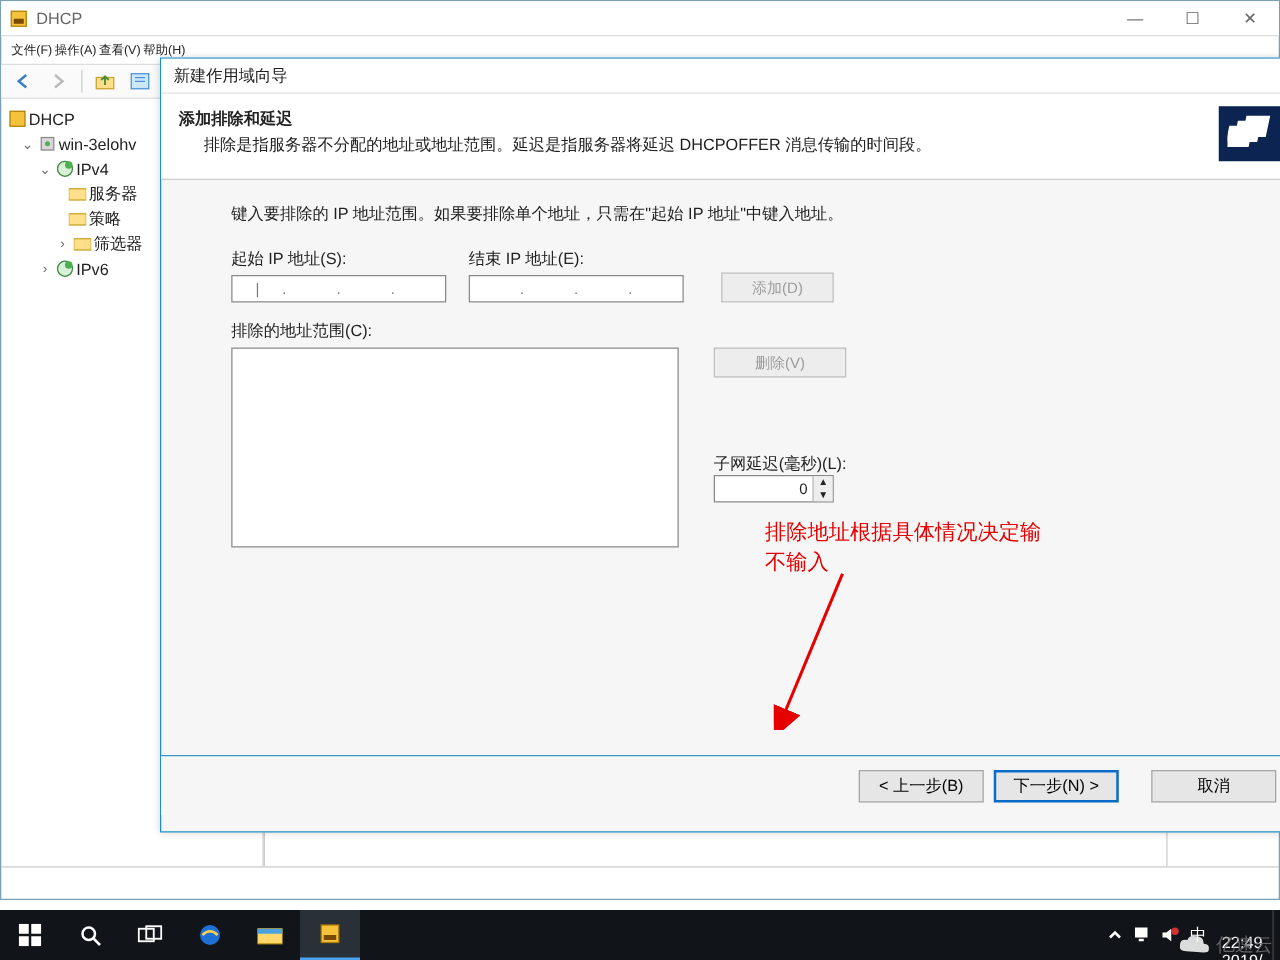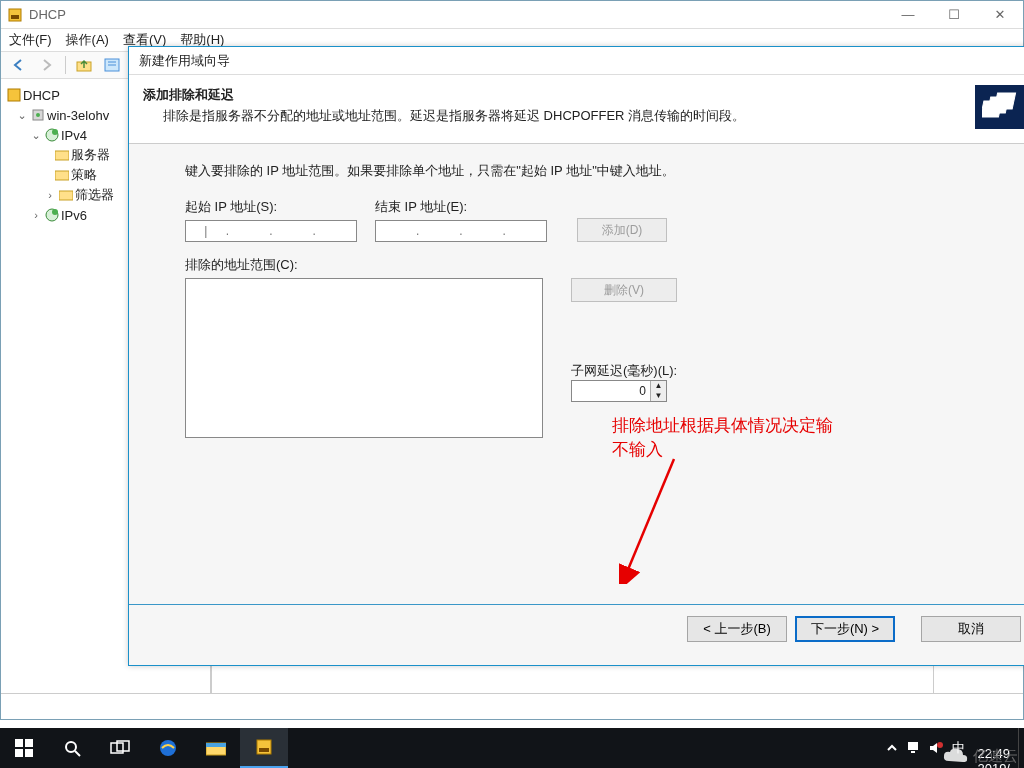--- a/index.html
+++ b/index.html
@@ -3,21 +3,21 @@
 <meta charset="utf-8">
 <style>
   * { box-sizing: border-box; font-family: "Microsoft YaHei", "Segoe UI", sans-serif; }
   html, body { margin:0; padding:0; width:1024px; height:768px; overflow:hidden; background:#fff; }
   
   .mainwin { position:absolute; left:0; top:0; width:1024px; height:720px; border:1px solid #7aa0b5; background:#fff; }
   .titlebar { height:28px; background:#fff; display:flex; align-items:center; color:#666; font-size:13px; border-bottom:1px solid #ddd; }
   .titlebar .icon { margin:0 6px; }
   .title-ctrl { margin-left:auto; display:flex; }
   .title-ctrl div { width:46px; height:28px; display:flex; align-items:center; justify-content:center; color:#666; font-size:13px;}
-  .menubar { height:22px; display:flex; align-items:center; gap:14px; padding:0 8px; font-size:13px; color:#222;}
+  .menubar { height:22px; display:flex; align-items:center; gap:2px; padding:0 8px; font-size:10px; color:#222;}
   .toolbar { height:28px; display:flex; align-items:center; padding:0 6px; border-top:1px solid #ddd; border-bottom:1px solid #ddd; background:#fafafa; gap:4px;}
   .tbtn { width:24px; height:20px; display:flex; align-items:center; justify-content:center; }
   .body { display:flex; height:calc(100% - 78px - 26px); }
   .tree { width:210px; border-right:1px solid #ccc; padding:6px 4px; font-size:13px; color:#222; }
   .tree .row { display:flex; align-items:center; height:20px; white-space:nowrap; }
   .tree .tw { width:14px; text-align:center; color:#666; font-size:11px;}
   .tree .ic { width:18px; text-align:center;}
   .content { flex:1; position:relative; border-left:1px solid #ccc;}
   .actions { position:absolute; right:0; top:0; width:90px; height:100%; border-left:1px solid #ccc; font-size:13px;}
   .actions .ah { padding:4px 8px; color:#111; white-space:nowrap; overflow:hidden; }

